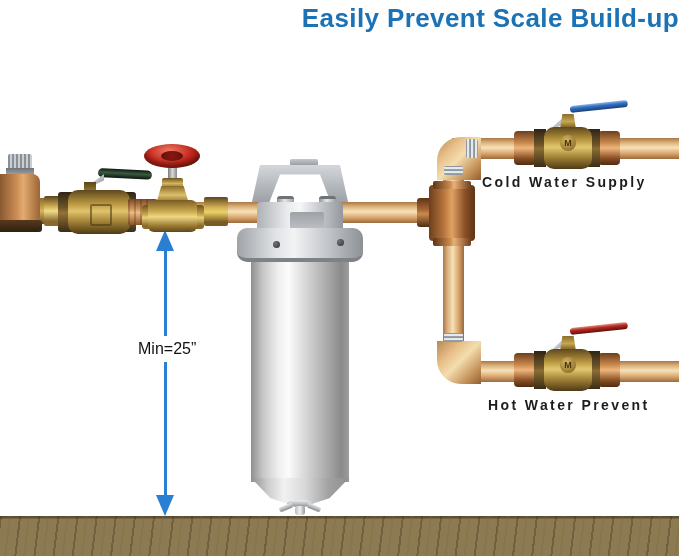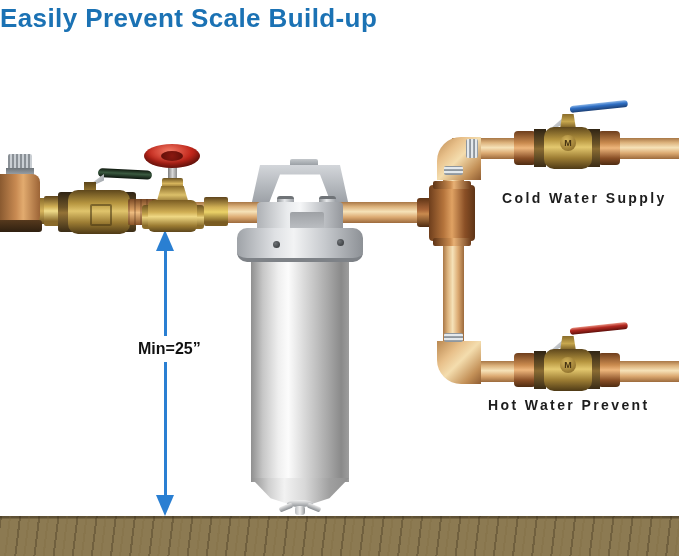--- a/index.html
+++ b/index.html
@@ -1,21 +1,21 @@
 <!DOCTYPE html>
 <html style="--title-blue: #1b72b4; --arrow-blue: #2a7fd2; --cold-handle-blue: #2f6fc4; --hot-handle-red: #b42a22; --inlet-handle-green: #3a5a40; --gate-wheel-red: #c3261a; --copper-pipe: #ddb078; --brass-valve: #c2a24c; --stainless-steel: #d9dadb; --floor-wood: #8c7a52;"><head>
 <meta charset="utf-8">
 <style>
   html,body{margin:0;padding:0;background:#ffffff;}
   body{font-family:"Liberation Sans", sans-serif;}
   .stage{position:relative;width:679px;height:556px;background:#fff;overflow:hidden;}
   .abs{position:absolute;}
 
   
-  .title{left:0;right:0;top:3px;text-align:left;font-size:26px;font-weight:bold;
+  .title{left:0;right:0;top:3px;text-align:right;font-size:26px;font-weight:bold;
          letter-spacing:0.4px;color:var(--title-blue,#1b72b4);z-index:20;}
 
   
   .pipe-h{height:21px;z-index:3;
     background:linear-gradient(180deg,#a87746 0%,#dcb27c 22%,#f6e2b8 46%,#dcaa72 72%,#9c6a3c 100%);}
   .pipe-v{width:21px;z-index:3;
     background:linear-gradient(90deg,#a87746 0%,#dcb27c 22%,#f6e2b8 46%,#dcaa72 72%,#9c6a3c 100%);}
   .elbow{width:44px;height:43px;z-index:4;
     background:linear-gradient(135deg,#b98851 0%,#e8c априori 0%,#e8c08a 30%,#f4ddae 50%,#c39057 80%,#8f5d32 100%);
     background:linear-gradient(135deg,#b98851 0%,#e8c08a 30%,#f4ddae 50%,#c39057 80%,#8f5d32 100%);}
@@ -137,25 +137,25 @@
     background:linear-gradient(90deg,#b9bcbf,#f2f2f2 50%,#94979a);}
 
   
   .arrow-line{left:164px;width:3px;z-index:2;background:var(--arrow-blue,#2a7fd2);}
   .arrow-head-up{left:156px;top:230px;width:0;height:0;z-index:2;
     border-left:9px solid transparent;border-right:9px solid transparent;
     border-bottom:21px solid var(--arrow-blue,#2a7fd2);}
   .arrow-head-down{left:156px;top:495px;width:0;height:0;z-index:2;
     border-left:9px solid transparent;border-right:9px solid transparent;
     border-top:21px solid var(--arrow-blue,#2a7fd2);}
-  .min-label{left:138px;top:340px;z-index:10;font-size:16px;font-weight:bold;color:#111;}
+  .min-label{left:138px;top:340px;z-index:10;font-size:16px;font-weight:normal;color:#111;}
 
   
   .supply-label{z-index:10;font-size:14px;font-weight:600;letter-spacing:2.4px;color:#1d1d1d;}
-  .cold-label{left:502px;top:174px;margin-top:16px;}
+  .cold-label{left:482px;top:174px;}
   .hot-label{left:488px;top:397px;}
 
   
   .baseboard{left:0;top:483px;width:679px;height:33px;z-index:1;
     background:linear-gradient(180deg,
       #8d7852 0%,#4f3e26 5%,#6d5a3b 11%,#7c6946 32%,#4a3a24 40%,
       #6b5839 48%,#75624 0,#75624a 70%,#3f3220 90%,#5c4a2f 100%);}
   .floorwood{left:0;top:516px;width:679px;height:40px;z-index:1;background:var(--floor-wood,#8c7a52);}
   .floorwood::after{content:"";position:absolute;inset:0;
     background:

